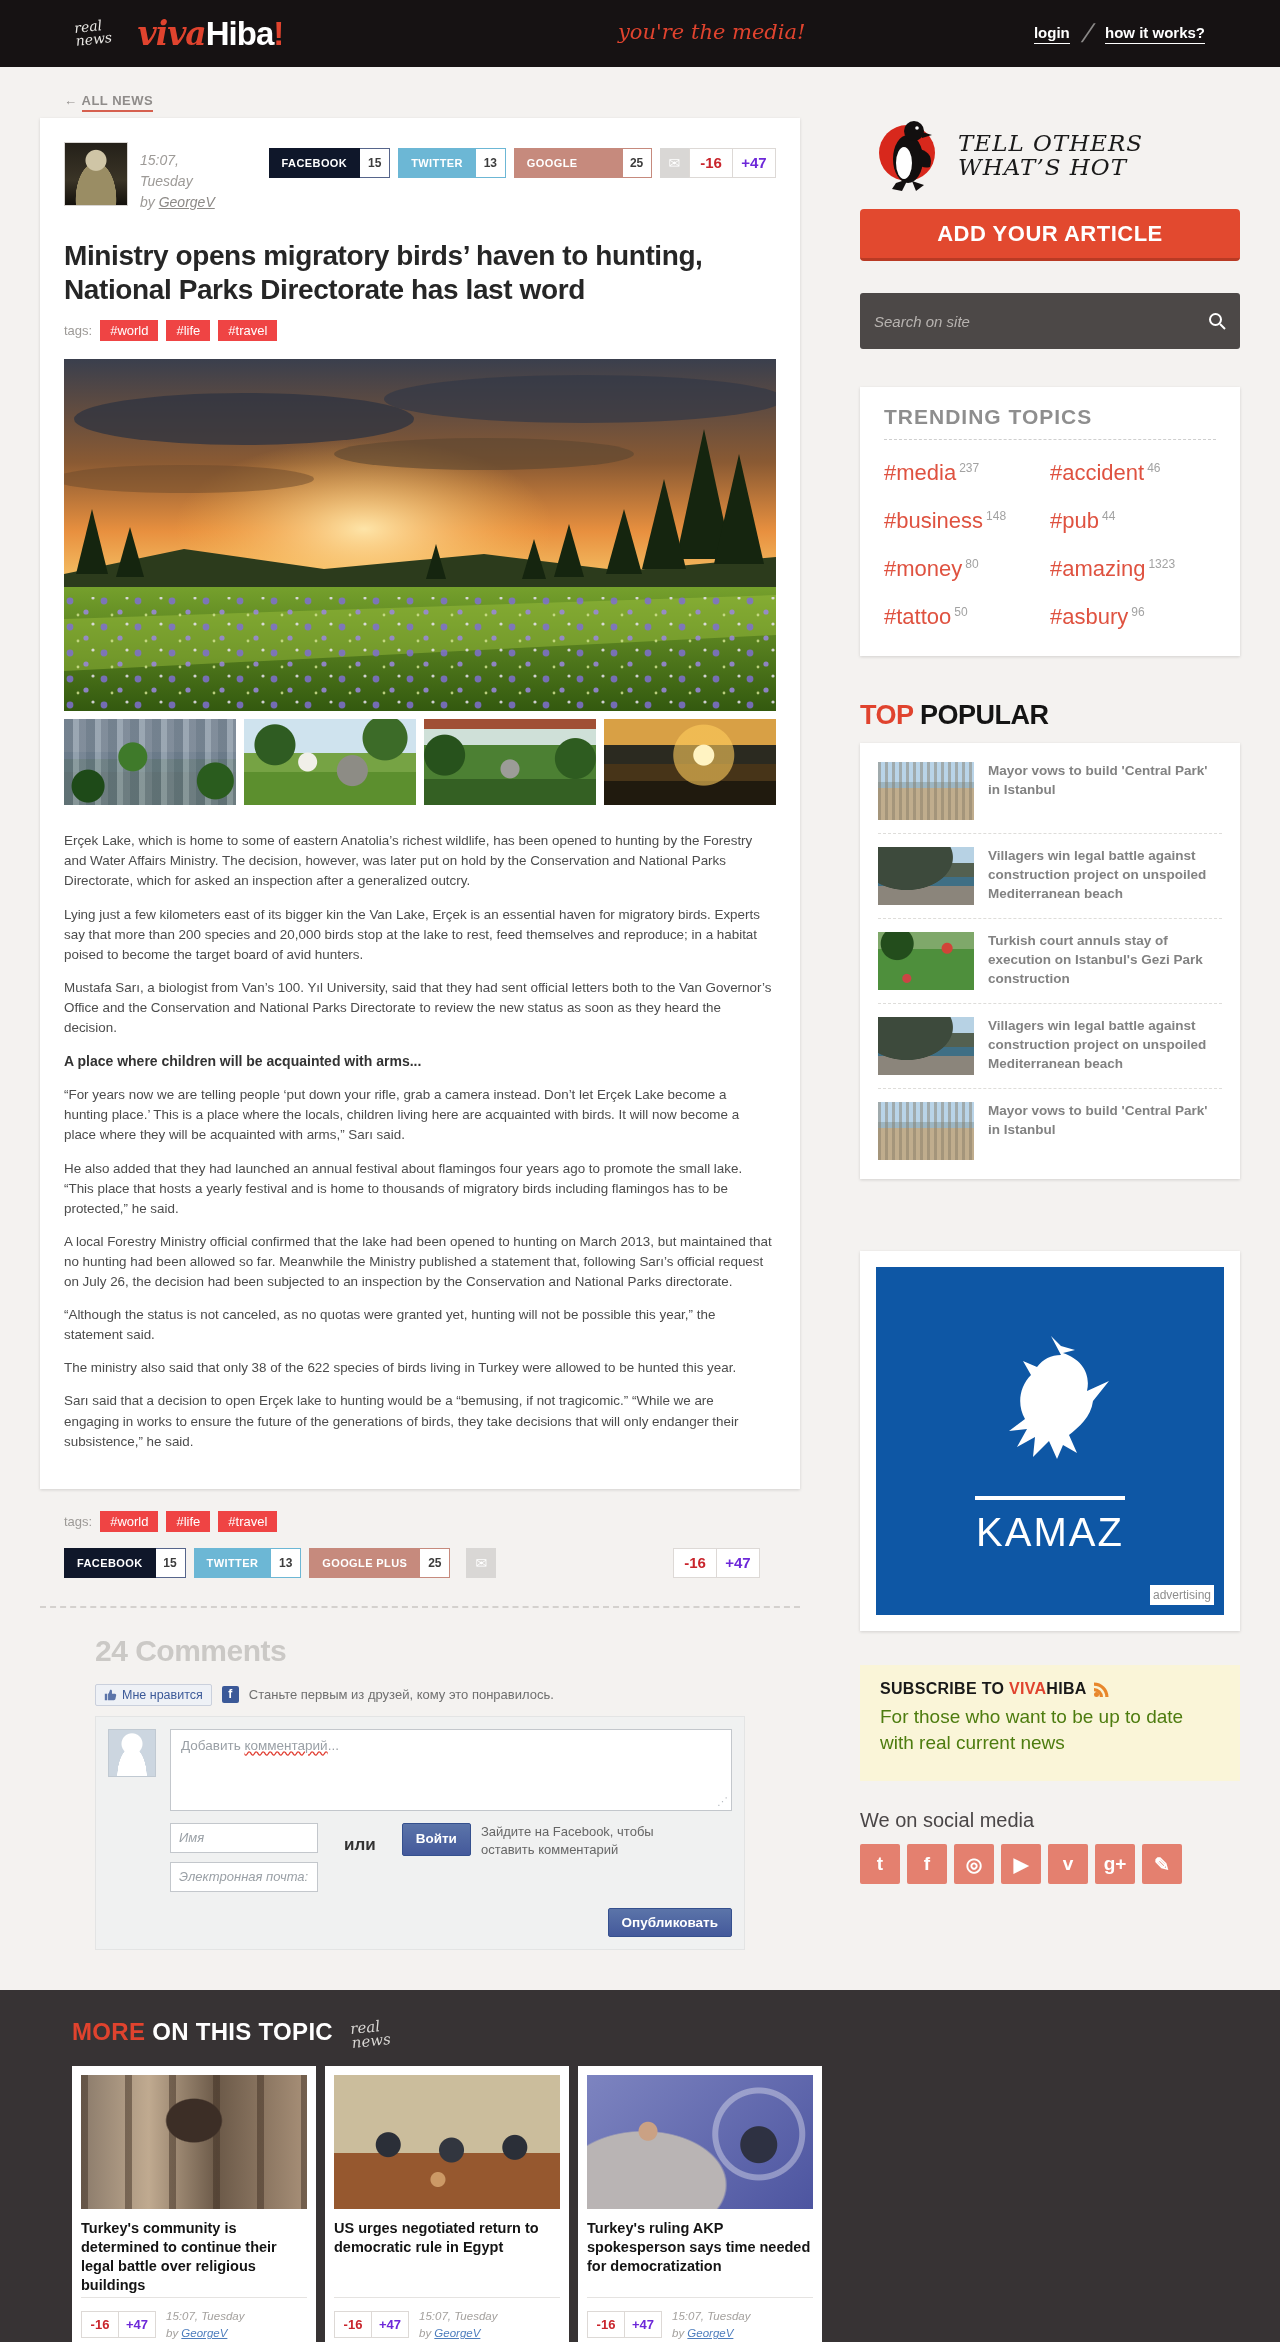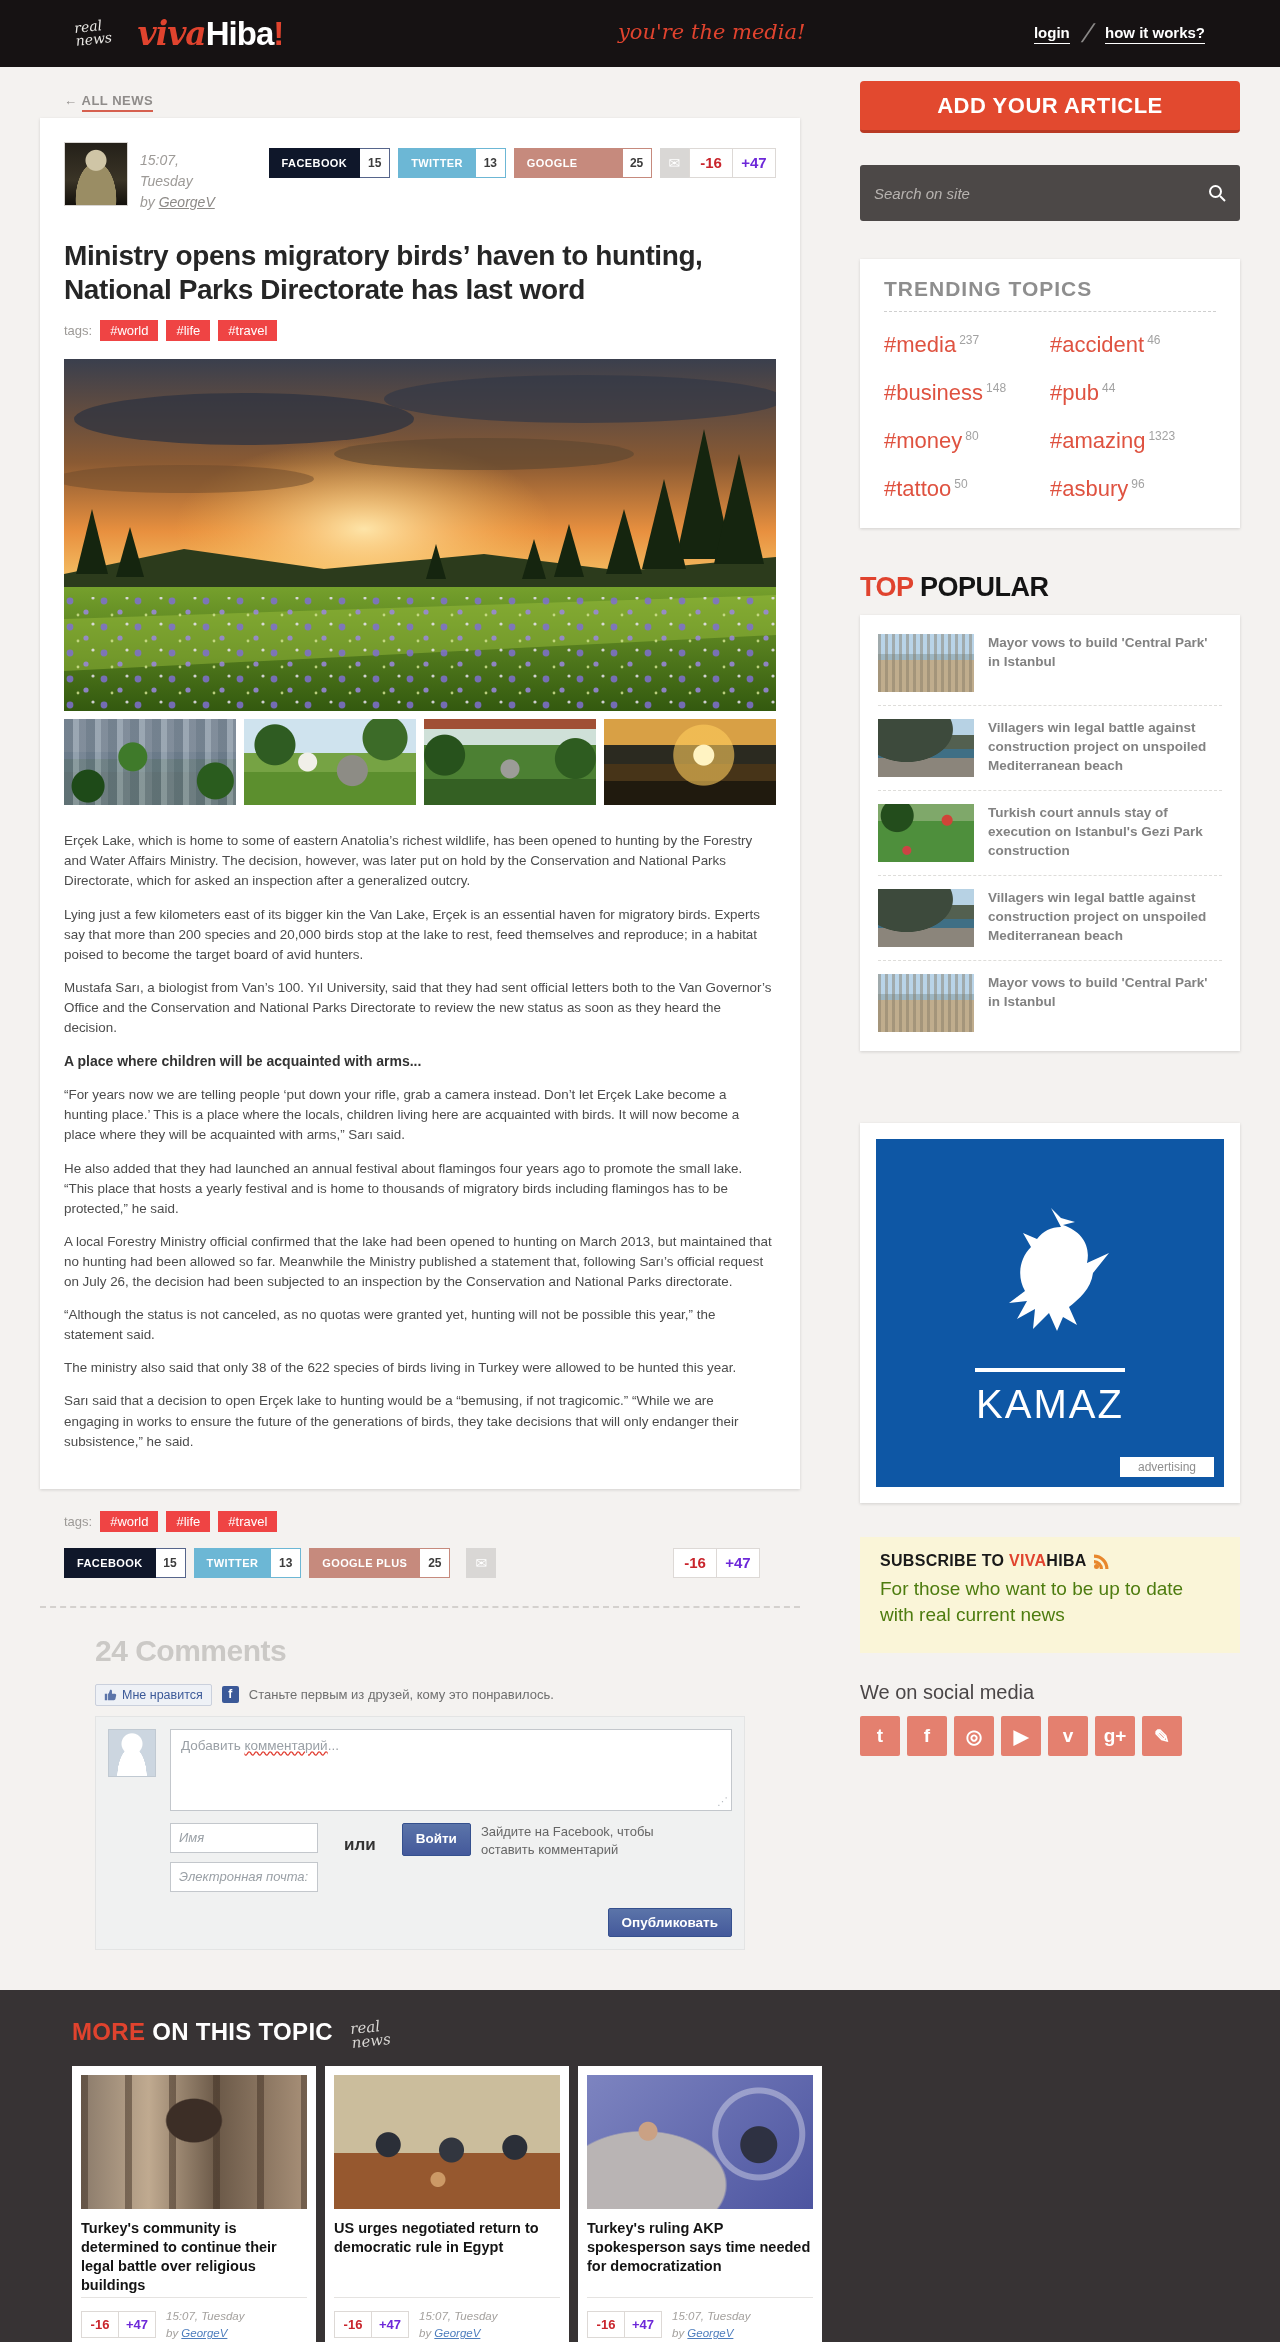--- a/index.html
+++ b/index.html
@@ -150,21 +150,21 @@
   .img-gezi-park { background:
       radial-gradient(circle at 72% 28%, #d04438 0 5px, rgba(0,0,0,0) 6px),
       radial-gradient(circle at 30% 80%, #c44 0 4px, rgba(0,0,0,0) 5px),
       radial-gradient(circle at 20% 20%, #234d1c 0 16px, rgba(0,0,0,0) 17px),
       linear-gradient(180deg,#7fa86a 0 30%, #4e8f3c 30% 100%); }
 
   .ad-card { margin-top:72px; padding:16px; }
   .ad-box { height:348px; background:#0e57a5; position:relative; display:flex; flex-direction:column; align-items:center; justify-content:center; cursor:pointer; }
   .ad-rule { width:150px; height:4px; background:#fff; margin:18px 0 10px; }
   .ad-word { color:#fff; font-size:40px; font-weight:normal; letter-spacing:2px; }
-  .adv-label { position:absolute; right:10px; bottom:10px; background:#fff; color:#8e8e8e; font-size:12px; padding:3px 18px; }
+  .adv-label { position:absolute; right:10px; bottom:10px; background:#fff; color:#8e8e8e; font-size:12px; padding:3px 3px; }
 
   .subscribe { margin-top:34px; background:#faf5d8; padding:15px 20px 26px; }
   .sub-title { font-size:16px; font-weight:bold; color:#191919; letter-spacing:.3px; display:flex; align-items:center; gap:6px; }
   .sub-title .viva { color:#e0432e; }
   .sub-text { margin-top:6px; color:#4d7c0f; font-size:19px; line-height:1.35; }
 
   .we-social { margin-top:28px; color:#4a4647; font-size:20px; }
   .soc-row { margin-top:12px; display:flex; gap:7px; }
   .soc-sq { width:40px; height:40px; background:#e4806f; border-radius:2px; color:#fff; font-size:19px; font-weight:bold; display:flex; align-items:center; justify-content:center; cursor:pointer; }
 
@@ -396,20 +396,37 @@
             </div>
           </div>
           <div class="publish-row">
             <span class="btn-blue">Опубликовать</span>
           </div>
         </div>
       </div>
     </div>
 
     <div class="colR">
+      <div class="side-logo">
+        <svg width="74" height="80" viewBox="0 0 74 80">
+          <circle cx="35" cy="38" r="28" fill="#d8281c"></circle>
+          <ellipse cx="36" cy="44" rx="15" ry="24" fill="#120f0f"></ellipse>
+          <ellipse cx="32" cy="48" rx="8" ry="16" fill="#fff"></ellipse>
+          <circle cx="42" cy="16" r="10" fill="#120f0f"></circle>
+          <circle cx="45" cy="13" r="1.8" fill="#fff"></circle>
+          <polygon points="50,17 60,20 50,23" fill="#120f0f"></polygon>
+          <path d="M48 34 q14 4 10 18 q-8 2 -12 -4z" fill="#120f0f"></path>
+          <polygon points="24,68 36,64 30,76 20,74" fill="#120f0f"></polygon>
+          <polygon points="40,66 52,70 44,76" fill="#120f0f"></polygon>
+        </svg>
+        <div class="tell">
+          <div>TELL OTHERS</div>
+          <div>WHAT’S HOT</div>
+        </div>
+      </div>
 
       <button class="add-article">ADD YOUR ARTICLE</button>
 
       <div class="search">
         <input type="text" placeholder="Search on site" style="">
         <svg width="18" height="18" viewBox="0 0 18 18">
             <circle cx="7.5" cy="7.5" r="5.5" fill="none" stroke="#fff" stroke-width="2"></circle>
             <line x1="12" y1="12" x2="17" y2="17" stroke="#fff" stroke-width="2"></line>
           </svg>
       </div>

